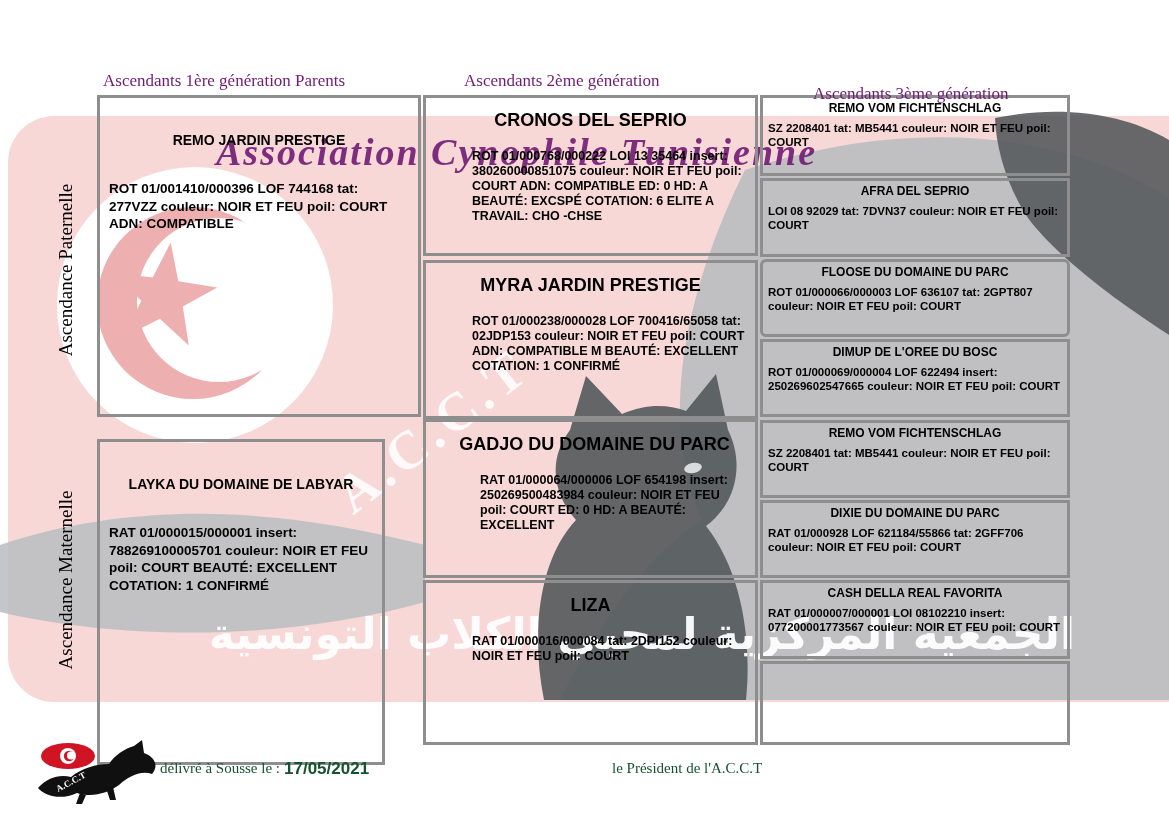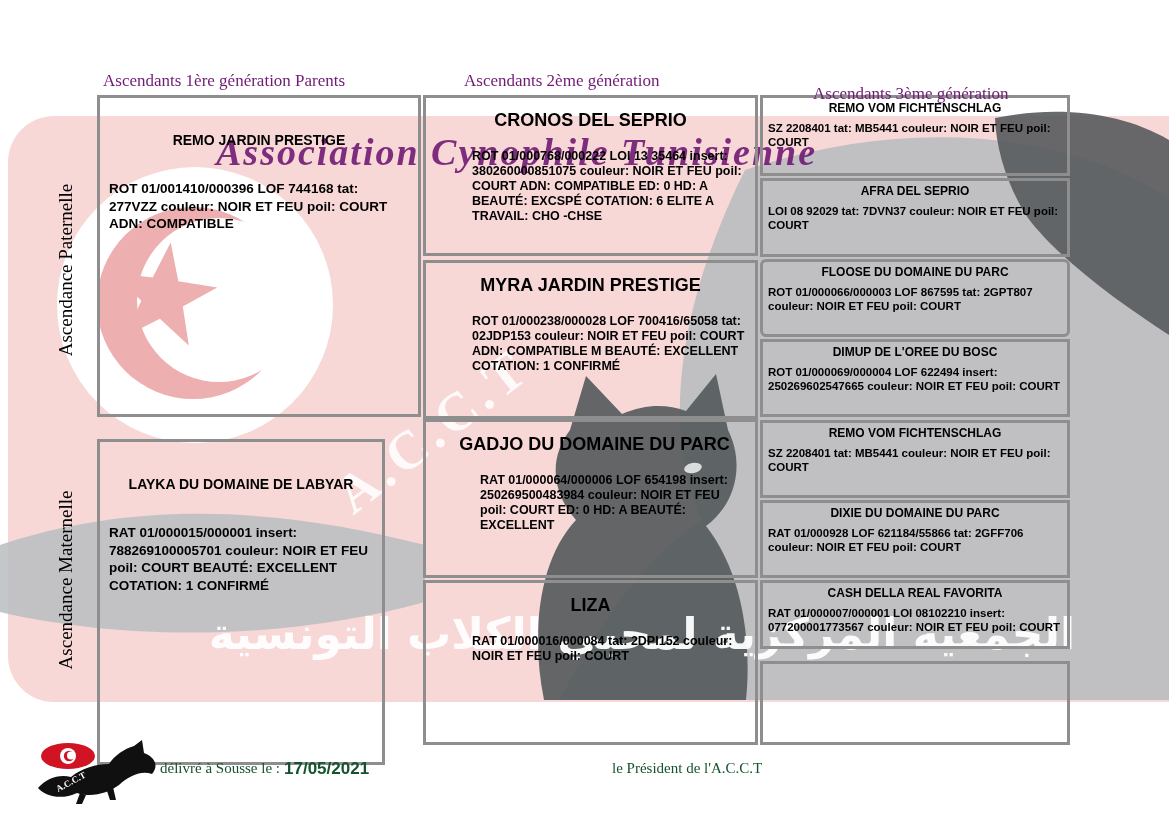--- a/index.html
+++ b/index.html
@@ -119,35 +119,35 @@
 <div class="box" style="left:760px;top:95px;width:310px;height:81px;">
   <div class="box-title g3-title">REMO VOM FICHTENSCHLAG</div>
   <div class="box-details g3-details">SZ 2208401 tat: MB5441 couleur: NOIR ET FEU poil: COURT</div>
 </div>
 <div class="box" style="left:760px;top:178px;width:310px;height:79px;">
   <div class="box-title g3-title">AFRA DEL SEPRIO</div>
   <div class="box-details g3-details">LOI 08 92029 tat: 7DVN37 couleur: NOIR ET FEU poil: COURT</div>
 </div>
 <div class="box" style="left:760px;top:259px;width:310px;height:78px;border-radius:6px;">
   <div class="box-title g3-title">FLOOSE DU DOMAINE DU PARC</div>
-  <div class="box-details g3-details">ROT 01/000066/000003 LOF 867595 tat: 2GPT807 couleur: NOIR ET FEU poil: COURT</div>
+  <div class="box-details g3-details">ROT 01/000066/000003 LOF 636107 tat: 2GPT807 couleur: NOIR ET FEU poil: COURT</div>
 </div>
 <div class="box" style="left:760px;top:339px;width:310px;height:78px;">
   <div class="box-title g3-title">DIMUP DE L'OREE DU BOSC</div>
   <div class="box-details g3-details">ROT 01/000069/000004 LOF 622494 insert: 250269602547665 couleur: NOIR ET FEU poil: COURT</div>
 </div>
 <div class="box" style="left:760px;top:420px;width:310px;height:78px;">
   <div class="box-title g3-title">REMO VOM FICHTENSCHLAG</div>
   <div class="box-details g3-details">SZ 2208401 tat: MB5441 couleur: NOIR ET FEU poil: COURT</div>
 </div>
 <div class="box" style="left:760px;top:500px;width:310px;height:78px;">
   <div class="box-title g3-title">DIXIE DU DOMAINE DU PARC</div>
   <div class="box-details g3-details">RAT 01/000928 LOF 621184/55866 tat: 2GFF706 couleur: NOIR ET FEU poil: COURT</div>
 </div>
-<div class="box" style="left:760px;top:580px;width:310px;height:69px;">
+<div class="box" style="left:760px;top:580px;width:310px;height:79px;">
   <div class="box-title g3-title">CASH DELLA REAL FAVORITA</div>
   <div class="box-details g3-details">RAT 01/000007/000001 LOI 08102210 insert: 077200001773567 couleur: NOIR ET FEU poil: COURT</div>
 </div>
 <div class="box" style="left:760px;top:661px;width:310px;height:84px;">
   <div class="box-title g3-title"></div>
   <div class="box-details g3-details"></div>
 </div>
 
 <svg class="logo-svg" viewBox="0 0 130 70">
   <ellipse cx="32" cy="16" rx="27" ry="13" fill="#d01424"></ellipse>

